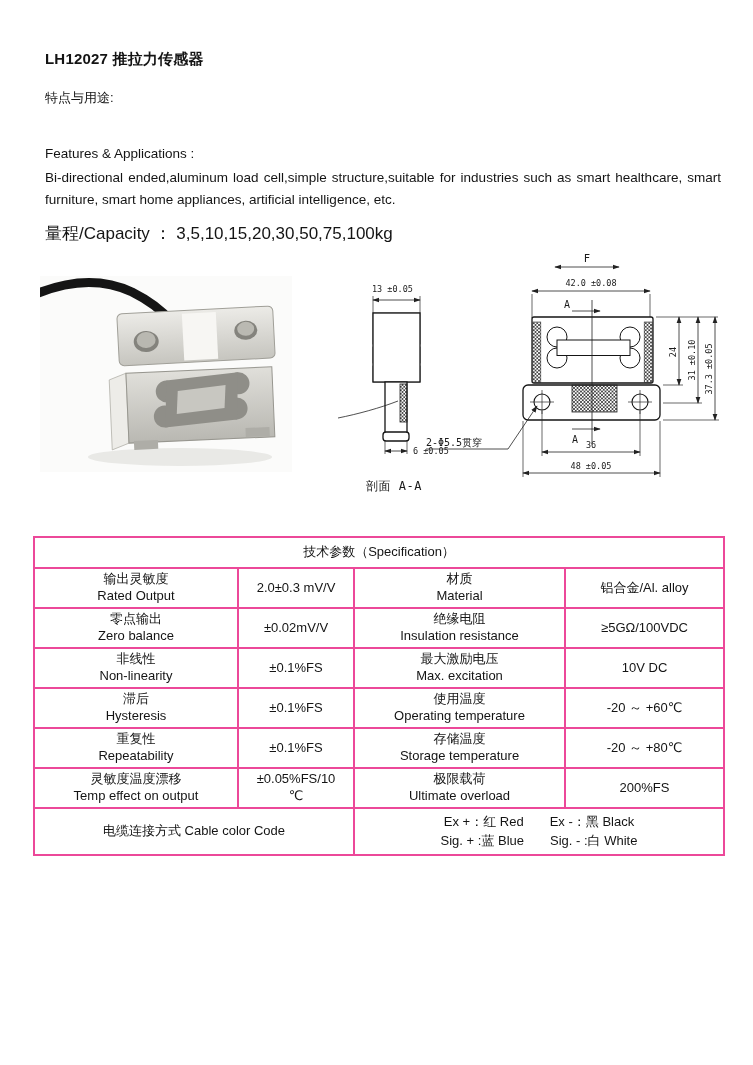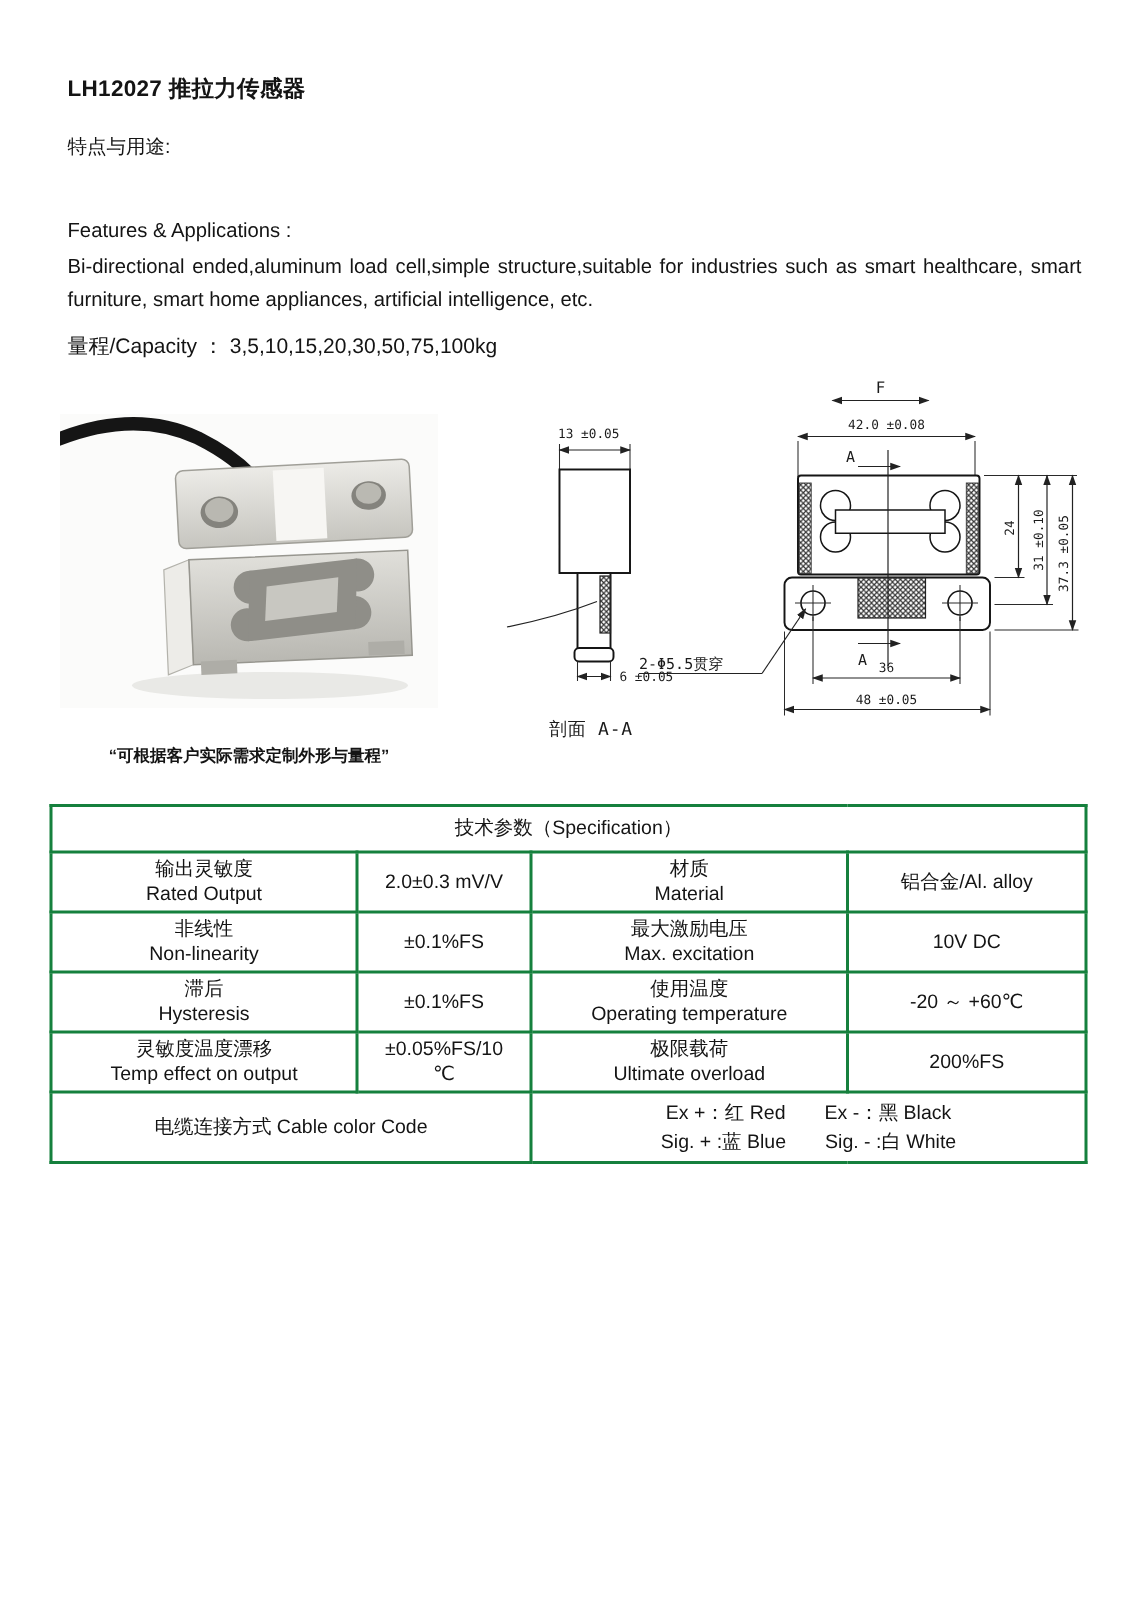--- a/index.html
+++ b/index.html
@@ -4,28 +4,28 @@
 <style>
   html,body{margin:0;padding:0;background:#ffffff;}
   body{font-family:"Liberation Sans","DejaVu Sans",sans-serif;color:#141414;}
   .page{position:relative;width:753px;height:1065px;background:#fff;overflow:hidden;border-radius:20px;}
   .abs{position:absolute;}
   .doc-title{left:45px;top:50px;font-size:15px;font-weight:700;letter-spacing:.2px;}
   .zh-heading{left:45px;top:89px;font-size:13px;}
   .zh-body{left:45px;top:109px;width:672px;font-size:13px;line-height:20px;}
   .en-heading{left:45px;top:146px;font-size:13.5px;}
   .en-body{left:45px;top:167px;width:676px;font-size:13.5px;line-height:22px;text-align:justify;}
-  .capacity{left:45px;top:222px;font-size:14px;}
+  .capacity{left:45px;top:222px;font-size:17px;}
   .note{left:40px;top:496px;width:252px;text-align:center;font-size:11px;font-weight:700;}
   .photo{left:40px;top:276px;}
   .sec-view{left:336px;top:280px;}
   .front-view{left:420px;top:248px;}
   .spec-wrap{left:33px;top:536px;}
   table.spec{border-collapse:collapse;table-layout:fixed;width:690px;background:#fff;}
-  table.spec td{border:2px solid #15803d;text-align:center;vertical-align:middle;font-size:13px;line-height:1.3;padding:1px 2px;}
+  table.spec td{border:2px solid #ec4899;text-align:center;vertical-align:middle;font-size:13px;line-height:1.3;padding:1px 2px;}
   tr.trow{height:40px;margin-top:37px;}
   tr.ttitle{height:31px;}
   tr.tcable{height:47px;margin-left:28px;}
   td.tbl-title{text-align:left;padding-left:6px;font-size:13px;}
   .pcell .zh{font-size:13px;}
   .pcell .en{font-size:13px;}
   .cable-val{display:flex;flex-direction:column;gap:2px;align-items:center;font-size:13px;}
   .cable-line{display:flex;gap:26px;}
   svg text{font-family:"DejaVu Sans Mono","Liberation Mono",monospace;fill:#1b1b1b;}
   svg .obj{stroke:#151515;stroke-width:1.3;fill:#fff;}
@@ -77,21 +77,20 @@
         <circle cx="199" cy="109" r="11"></circle>
           <circle cx="196" cy="134" r="11"></circle>
         <polygon points="127,103 199,98 196,145 124,150"></polygon>
       </g>
       <polygon points="138,114 186,110 184,133 136,137" fill="#c8c7c1"></polygon>
       <rect x="92" y="162" width="24" height="9" fill="#aeada7"></rect>
       <rect x="204" y="154" width="24" height="9" fill="#aeada7"></rect>
     </g>
   </svg>
 
-  <div class="abs note">“可根据客户实际需求定制外形与量程”</div>
 
   <svg class="abs sec-view" width="165" height="220" viewBox="0 0 165 220">
     <defs>
       <pattern id="hA" width="7" height="7" patternUnits="userSpaceOnUse">
         <path d="M-1,-1 L8,8" stroke="#555" stroke-width="1"></path>
       </pattern>
       <pattern id="dA" width="3.5" height="3.5" patternUnits="userSpaceOnUse">
         <path d="M0,0 L3.5,3.5 M3.5,0 L0,3.5" stroke="#333" stroke-width=".8"></path>
       </pattern>
       <marker id="mA" viewBox="0 0 10 10" refX="9" refY="5" markerWidth="9" markerHeight="9" orient="auto-start-reverse">
@@ -215,20 +214,36 @@
         <td class="pcell">
               <div class="zh">材质</div>
               <div class="en">Material</div>
             </td>
         <td class="vcell">
               <div>铝合金/Al. alloy</div>
             </td>
       </tr>
       <tr class="trow">
         <td class="pcell">
+              <div class="zh">零点输出</div>
+              <div class="en">Zero balance</div>
+            </td>
+        <td class="vcell">
+              <div>±0.02mV/V</div>
+            </td>
+        <td class="pcell">
+              <div class="zh">绝缘电阻</div>
+              <div class="en">Insulation resistance</div>
+            </td>
+        <td class="vcell">
+              <div>≥5GΩ/100VDC</div>
+            </td>
+      </tr>
+      <tr class="trow">
+        <td class="pcell">
               <div class="zh">非线性</div>
               <div class="en">Non-linearity</div>
             </td>
         <td class="vcell">
               <div>±0.1%FS</div>
             </td>
         <td class="pcell">
               <div class="zh">最大激励电压</div>
               <div class="en">Max. excitation</div>
             </td>
@@ -243,20 +258,36 @@
             </td>
         <td class="vcell">
               <div>±0.1%FS</div>
             </td>
         <td class="pcell">
               <div class="zh">使用温度</div>
               <div class="en">Operating temperature</div>
             </td>
         <td class="vcell">
               <div>-20 ～ +60℃</div>
+            </td>
+      </tr>
+      <tr class="trow">
+        <td class="pcell">
+              <div class="zh">重复性</div>
+              <div class="en">Repeatability</div>
+            </td>
+        <td class="vcell">
+              <div>±0.1%FS</div>
+            </td>
+        <td class="pcell">
+              <div class="zh">存储温度</div>
+              <div class="en">Storage temperature</div>
+            </td>
+        <td class="vcell">
+              <div>-20 ～ +80℃</div>
             </td>
       </tr>
       <tr class="trow">
         <td class="pcell">
               <div class="zh">灵敏度温度漂移</div>
               <div class="en">Temp effect on output</div>
             </td>
         <td class="vcell">
               <div>±0.05%FS/10</div>
               <div>℃</div>

